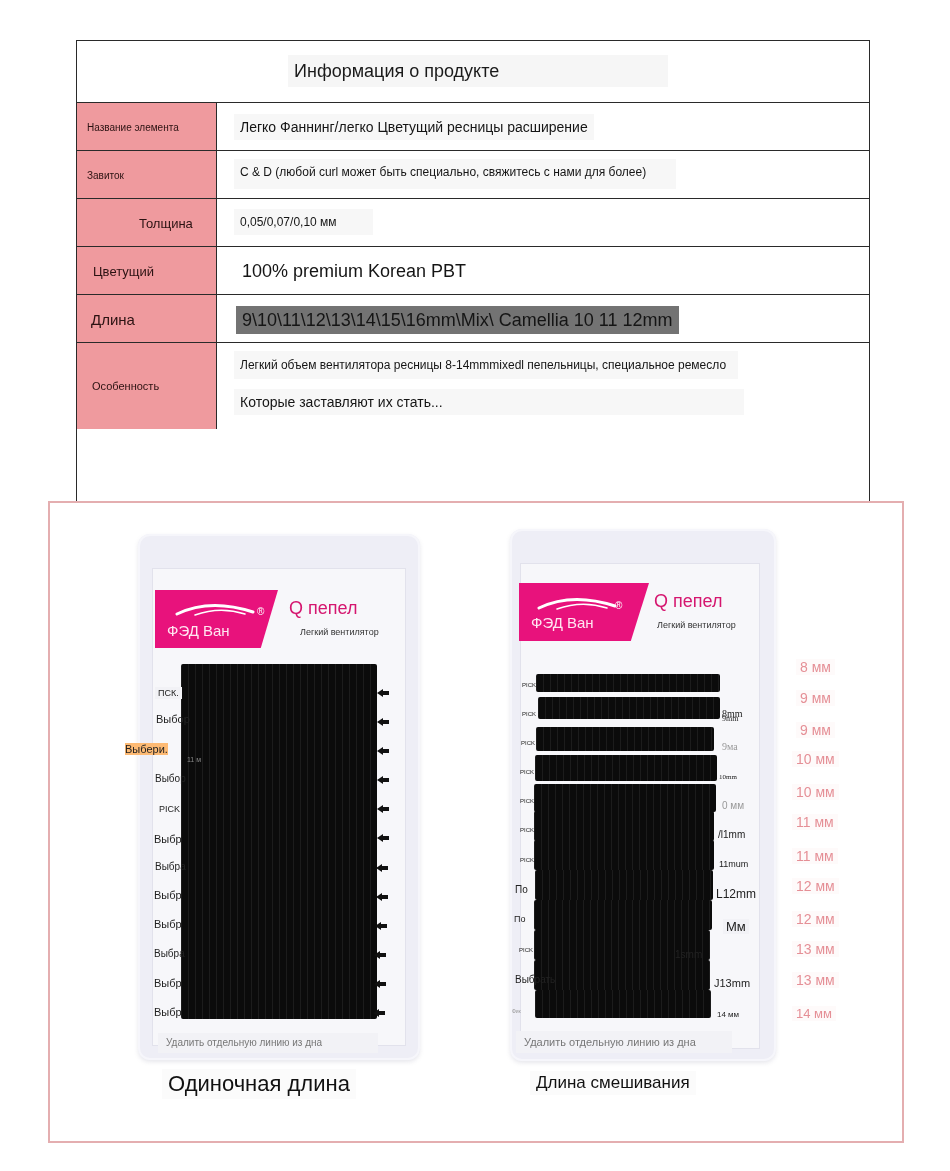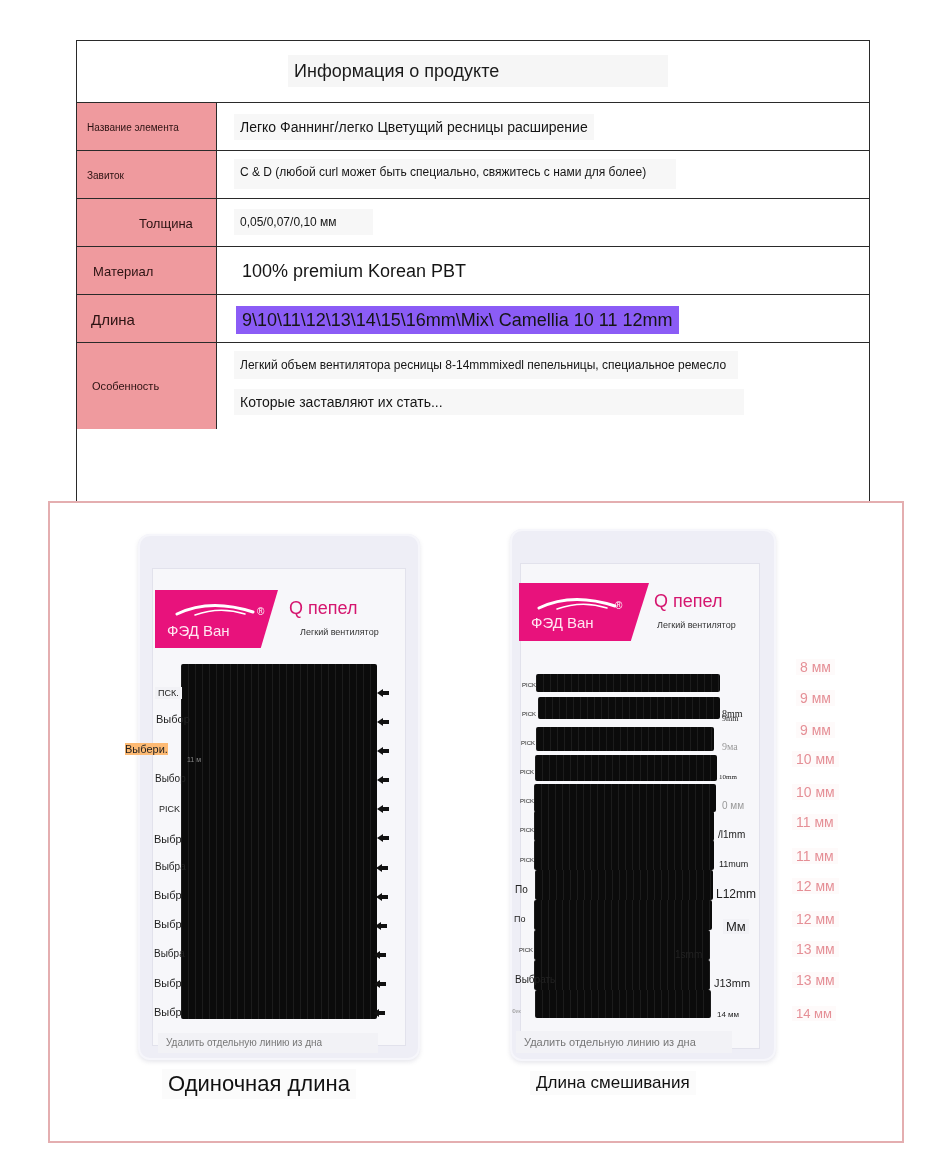--- a/index.html
+++ b/index.html
@@ -116,33 +116,33 @@
     <div class="info-key">
       <span style="font-size:13px;left:18px;margin-left:44px;">Толщина</span>
     </div>
     <div class="info-val">
       <div class="val-pill" style="left:16px;top:10px;height:26px;line-height:26px;font-size:12px;padding-right:36px;">0,05/0,07/0,10 мм</div>
     </div>
   </div>
 
   <div class="info-row" style="top:206px;height:48px;">
     <div class="info-key">
-      <span style="font-size:13px;left:16px;">Материал</span>
+      <span style="font-size:13px;left:16px;">Цветущий</span>
     </div>
     <div class="info-val">
       <div class="val-pill" style="left:18px;top:10px;height:28px;line-height:28px;font-size:18px;background:#fff;">100% premium Korean PBT</div>
     </div>
   </div>
 
   <div class="info-row" style="top:254px;height:48px;">
     <div class="info-key">
       <span style="font-size:15px;left:14px;">Длина</span>
     </div>
     <div class="info-val">
-      <div class="val-pill" style="left:18px;top:11px;height:28px;line-height:28px;font-size:18px;background:#8b5cf6;">9\10\11\12\13\14\15\16mm\Mix\ Camellia 10 11 12mm</div>
+      <div class="val-pill" style="left:18px;top:11px;height:28px;line-height:28px;font-size:18px;background:#737373;">9\10\11\12\13\14\15\16mm\Mix\ Camellia 10 11 12mm</div>
     </div>
   </div>
 
   <div class="info-row" style="top:302px;height:86px;">
     <div class="info-key">
       <span style="font-size:11px;left:15px;">Особенность</span>
     </div>
     <div class="info-val">
       <div class="val-pill" style="left:16px;top:8px;height:28px;line-height:28px;font-size:12px;padding-right:12px;">Легкий объем вентилятора ресницы 8-14mmmixedl пепельницы, специальное ремесло</div>
       <div class="val-pill" style="left:16px;top:46px;height:26px;line-height:26px;font-size:14px;width:510px;">Которые заставляют их стать...</div>

